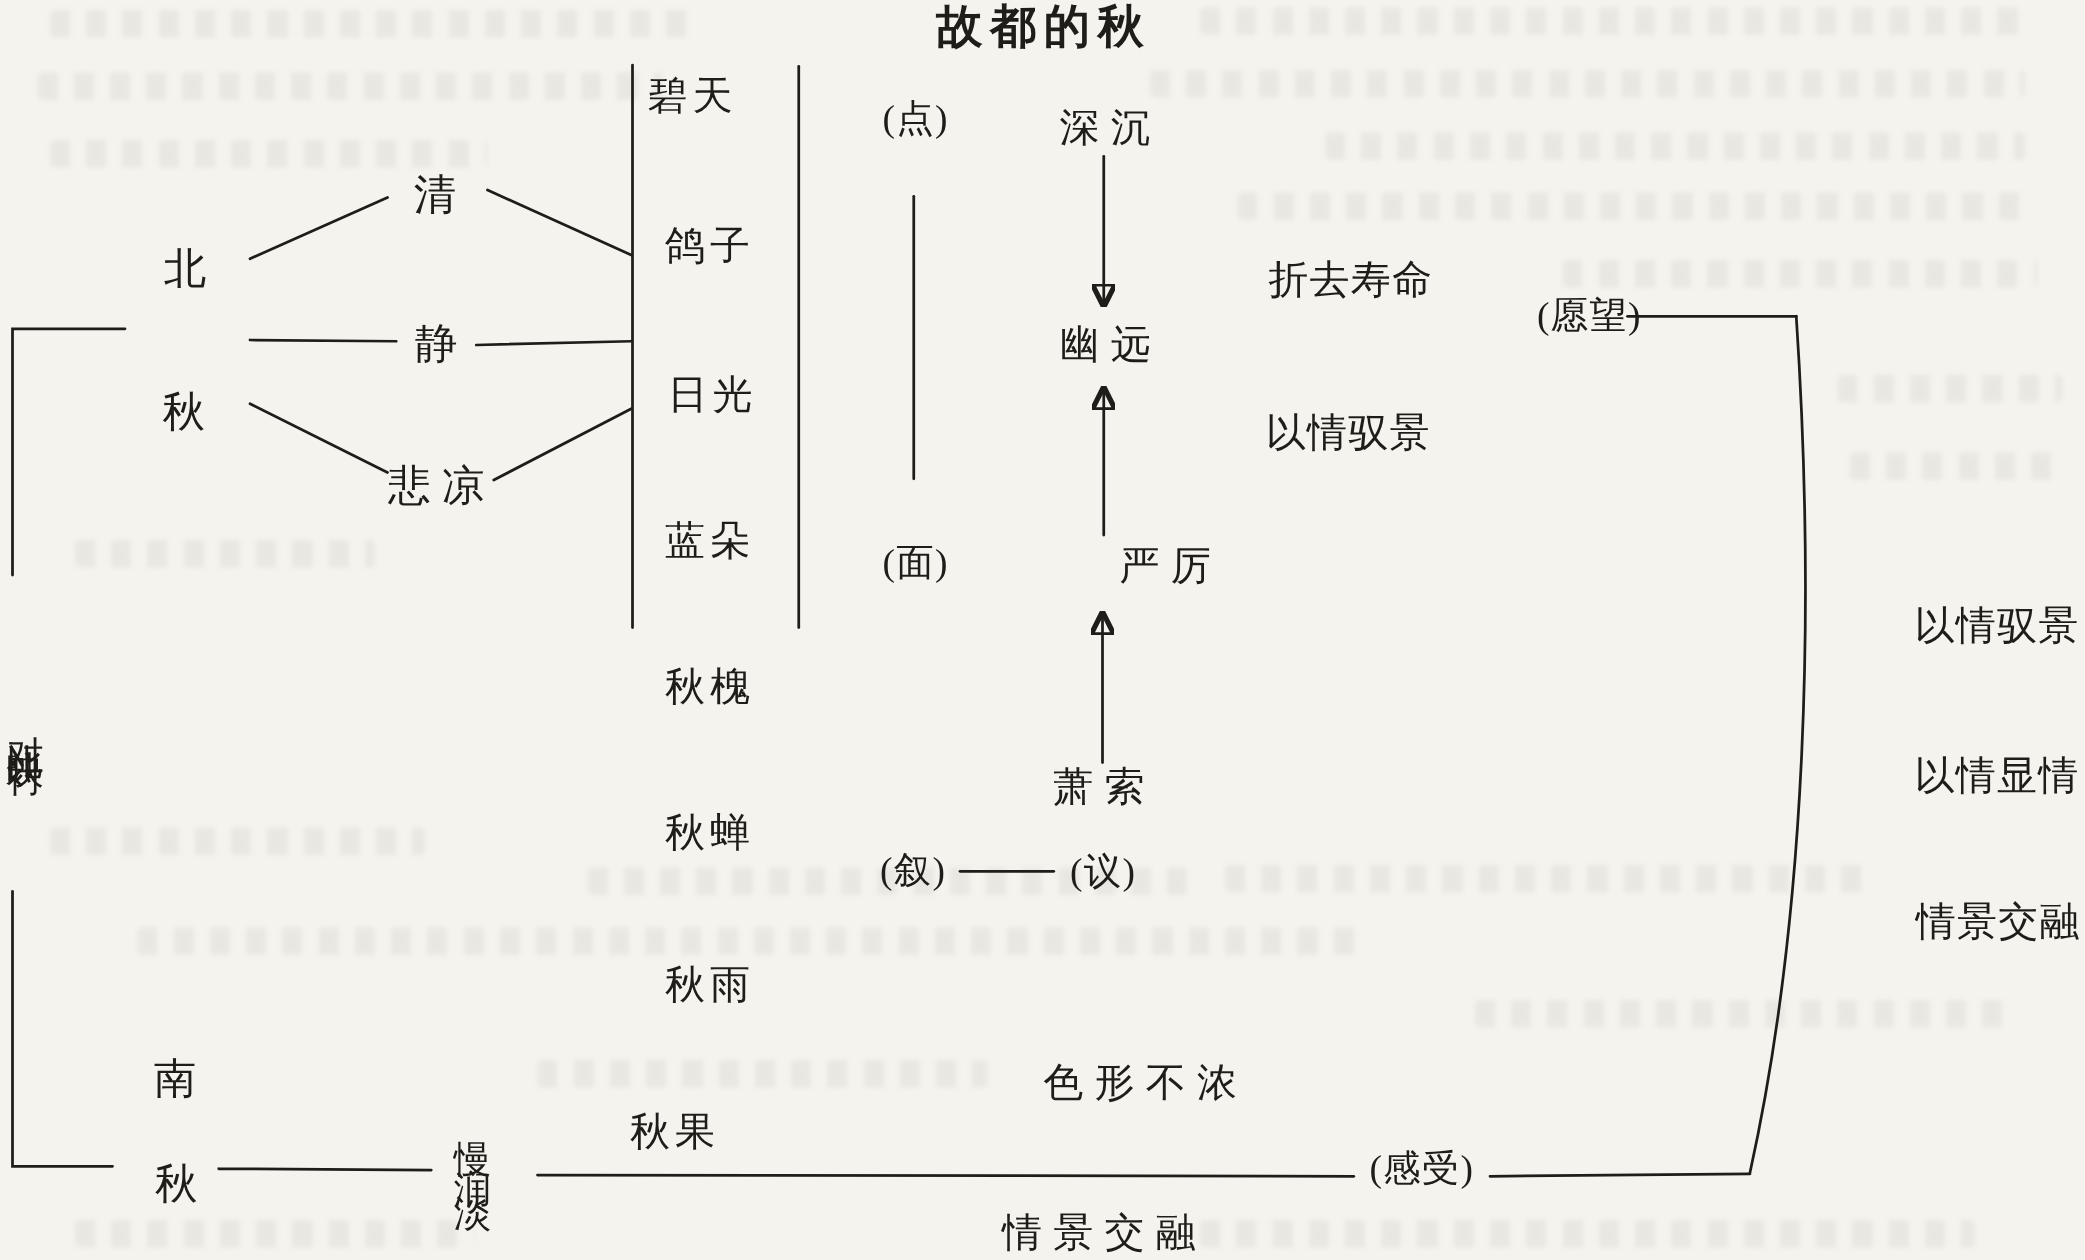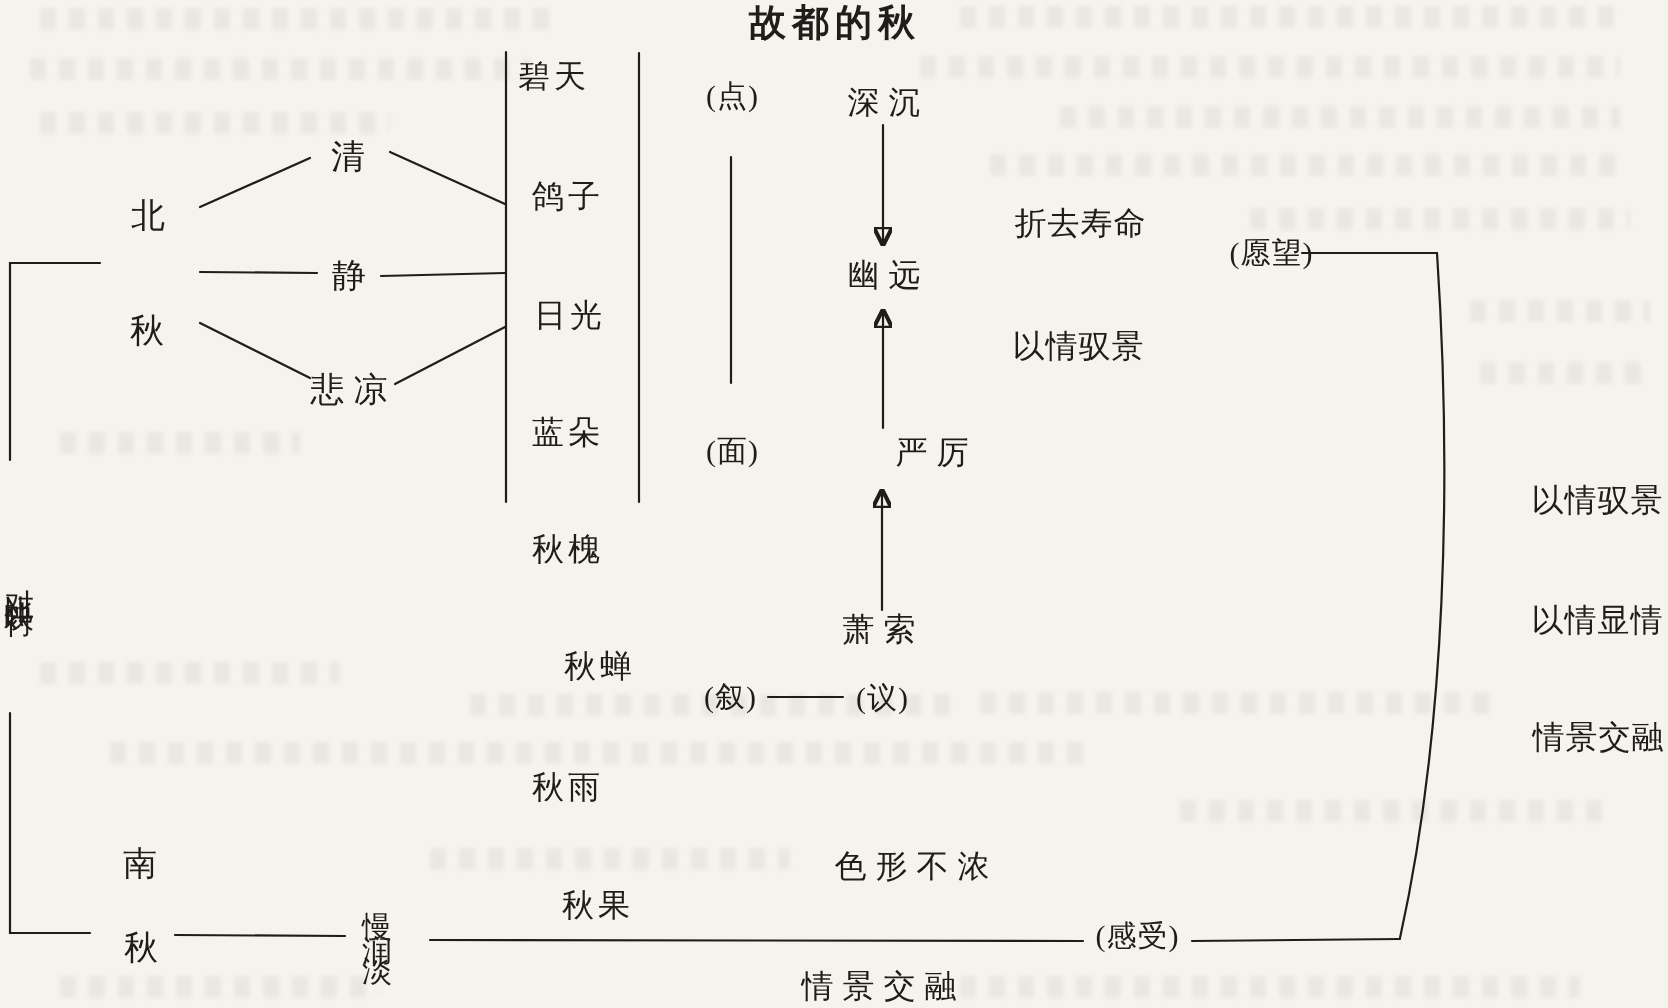--- a/index.html
+++ b/index.html
@@ -109,23 +109,23 @@
   <div class="lbl fs34" style="left:349px;top:276px">静</div>
   <div class="lbl fs34 sp8" style="left:349px;top:392px">悲凉</div>
   <div class="lbl fs30 vert" style="left:19px;top:577px">对比映衬</div>
 
   <div class="lbl fs32" style="left:552px;top:76px">碧天</div>
   <div class="lbl fs32" style="left:566px;top:196px">鸽子</div>
   <div class="lbl fs32" style="left:568px;top:315px">日光</div>
   <div class="lbl fs32" style="left:566px;top:432px">蓝朵</div>
 
   <div class="lbl fs32" style="left:566px;top:549px">秋槐</div>
-  <div class="lbl fs32" style="left:598px;top:666px">秋蝉</div>
+  <div class="lbl fs32" style="left:566px;top:666px">秋蝉</div>
   <div class="lbl fs32" style="left:566px;top:787px">秋雨</div>
-  <div class="lbl fs32" style="left:596px;top:905px">秋果</div>
+  <div class="lbl fs32" style="left:538px;top:905px">秋果</div>
 
   <div class="lbl fs30 tight" style="left:732px;top:96px">(点)</div>
   <div class="lbl fs30 tight" style="left:732px;top:451px">(面)</div>
 
   <div class="lbl fs32 sp8" style="left:884px;top:105px">深沉</div>
   <div class="lbl fs32 sp8" style="left:884px;top:278px">幽远</div>
   <div class="lbl fs32 sp8" style="left:932px;top:455px">严厉</div>
   <div class="lbl fs32 sp8" style="left:879px;top:632px">萧索</div>
 
   <div class="lbl fs30 tight" style="left:730px;top:697px">(叙)</div>

